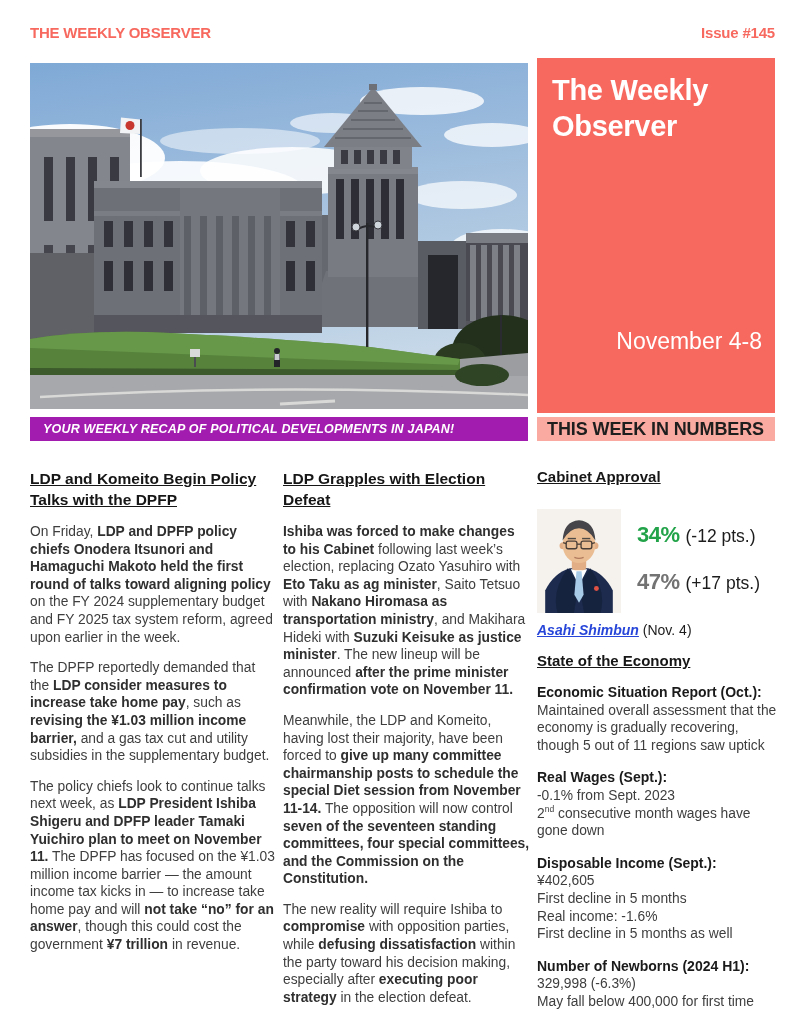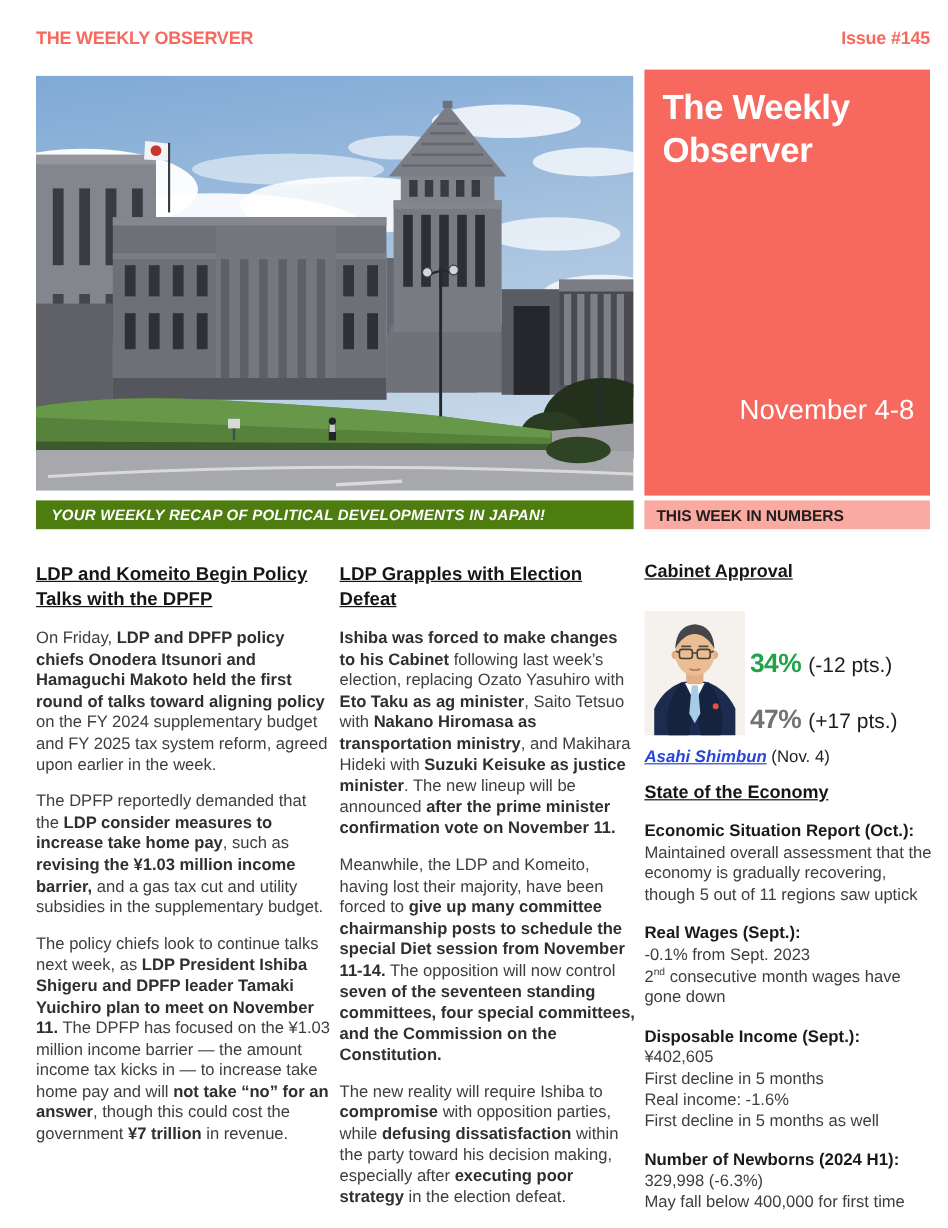--- a/index.html
+++ b/index.html
@@ -15,42 +15,42 @@
   
   .photo{position:absolute;left:30px;top:63px;width:498px;height:346px;overflow:hidden;}
   .photo svg{display:block;width:100%;height:100%;}
 
   
   .cover{position:absolute;left:537px;top:58px;width:238px;height:355px;background:#F7695F;}
   .cover-title{padding:14px 14px 0 15px;font-size:29px;line-height:36px;font-weight:700;color:#fff;letter-spacing:-0.3px;}
   .cover-date{position:absolute;right:13px;bottom:58px;font-size:23px;color:#fff;font-weight:400;}
 
   
-  .banner{position:absolute;left:30px;top:417px;width:498px;height:24px;background:#4d7c0f;
+  .banner{position:absolute;left:30px;top:417px;width:498px;height:24px;background:#a21caf;
         display:flex;align-items:center;padding-left:13px;box-sizing:border-box;}
   .banner span{font-size:12.5px;font-weight:700;font-style:italic;color:#fff;letter-spacing:0.2px;}
   .numbers-bar{position:absolute;left:537px;top:417px;width:238px;height:24px;background:#FAAAA0;
         display:flex;align-items:center;padding-left:10px;box-sizing:border-box;}
-  .numbers-bar span{font-size:13px;font-weight:800;color:#1E1E1E;letter-spacing:-0.1px;}
+  .numbers-bar span{font-size:18px;font-weight:800;color:#1E1E1E;letter-spacing:-0.1px;}
 
   
   .col{position:absolute;top:468px;}
   .col1{left:30px;width:247px;}
   .col2{left:283px;width:247px;}
   .col3{left:537px;width:240px;}
 
   .article-heading{margin:0 0 13px 0;font-size:15.5px;line-height:21px;font-weight:700;
         text-decoration:underline;color:#161616;}
   .article p{margin:0 0 13px 0;font-size:13.8px;line-height:17.6px;color:#3E3E3E;}
   .b{font-weight:700;color:#2F2F2F;}
   sup{font-size:0.62em;line-height:0;}
 
   
   .side-heading{margin:0 0 24px 0;font-size:15px;font-weight:700;text-decoration:underline;color:#161616;}
-  .approval-row{display:flex;gap:4px;margin:0 0 9px 0;align-items:flex-end;}
+  .approval-row{display:flex;gap:16px;margin:0 0 9px 0;}
   .portrait{width:84px;height:104px;flex:0 0 auto;}
   .portrait svg{display:block;width:100%;height:100%;}
   .stats{display:flex;flex-direction:column;gap:21px;padding-top:13px;}
   .stat-line{display:flex;align-items:baseline;gap:6px;white-space:nowrap;}
   .stat-value{font-size:22px;font-weight:800;letter-spacing:-0.5px;}
   .stat-value.green{color:#22A34A;}
   .stat-value.red{color:#737373;}
   .stat-change{font-size:17.5px;color:#1C1C1C;}
   .source-line{font-size:14px;margin:0 0 14px 0;color:#1C1C1C;}
   .source-link{color:#2746D9;font-weight:700;font-style:italic;text-decoration:underline;cursor:pointer;}

